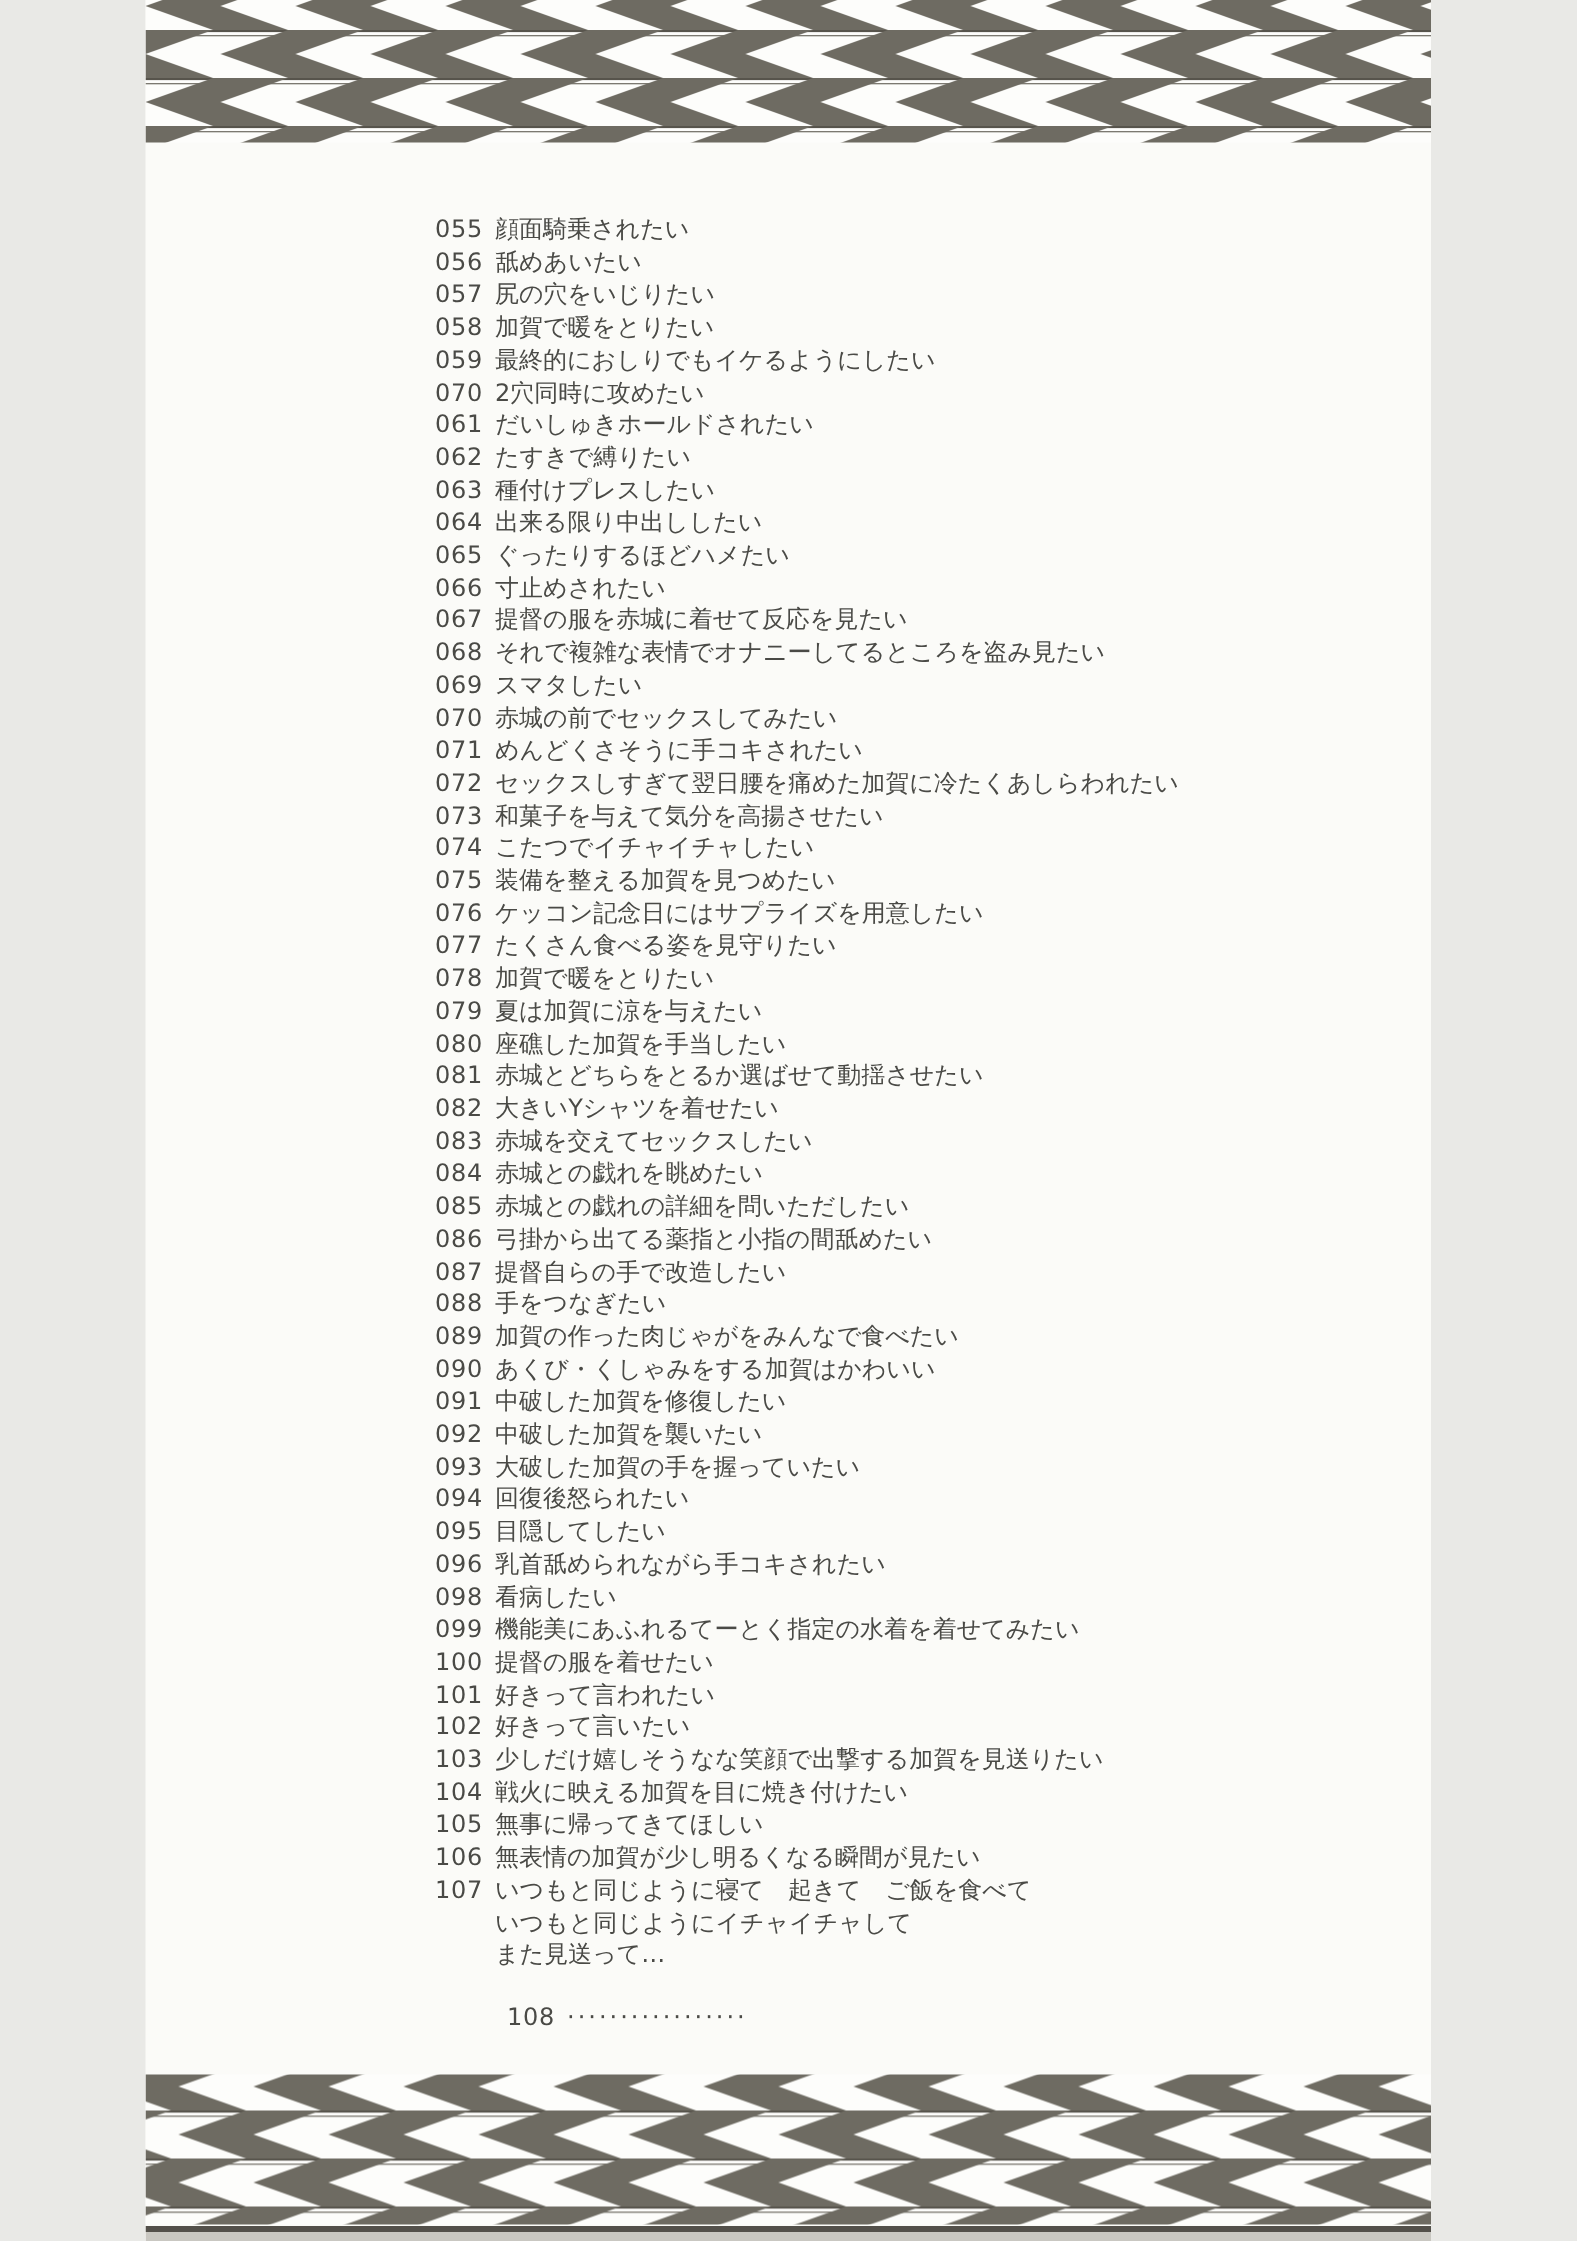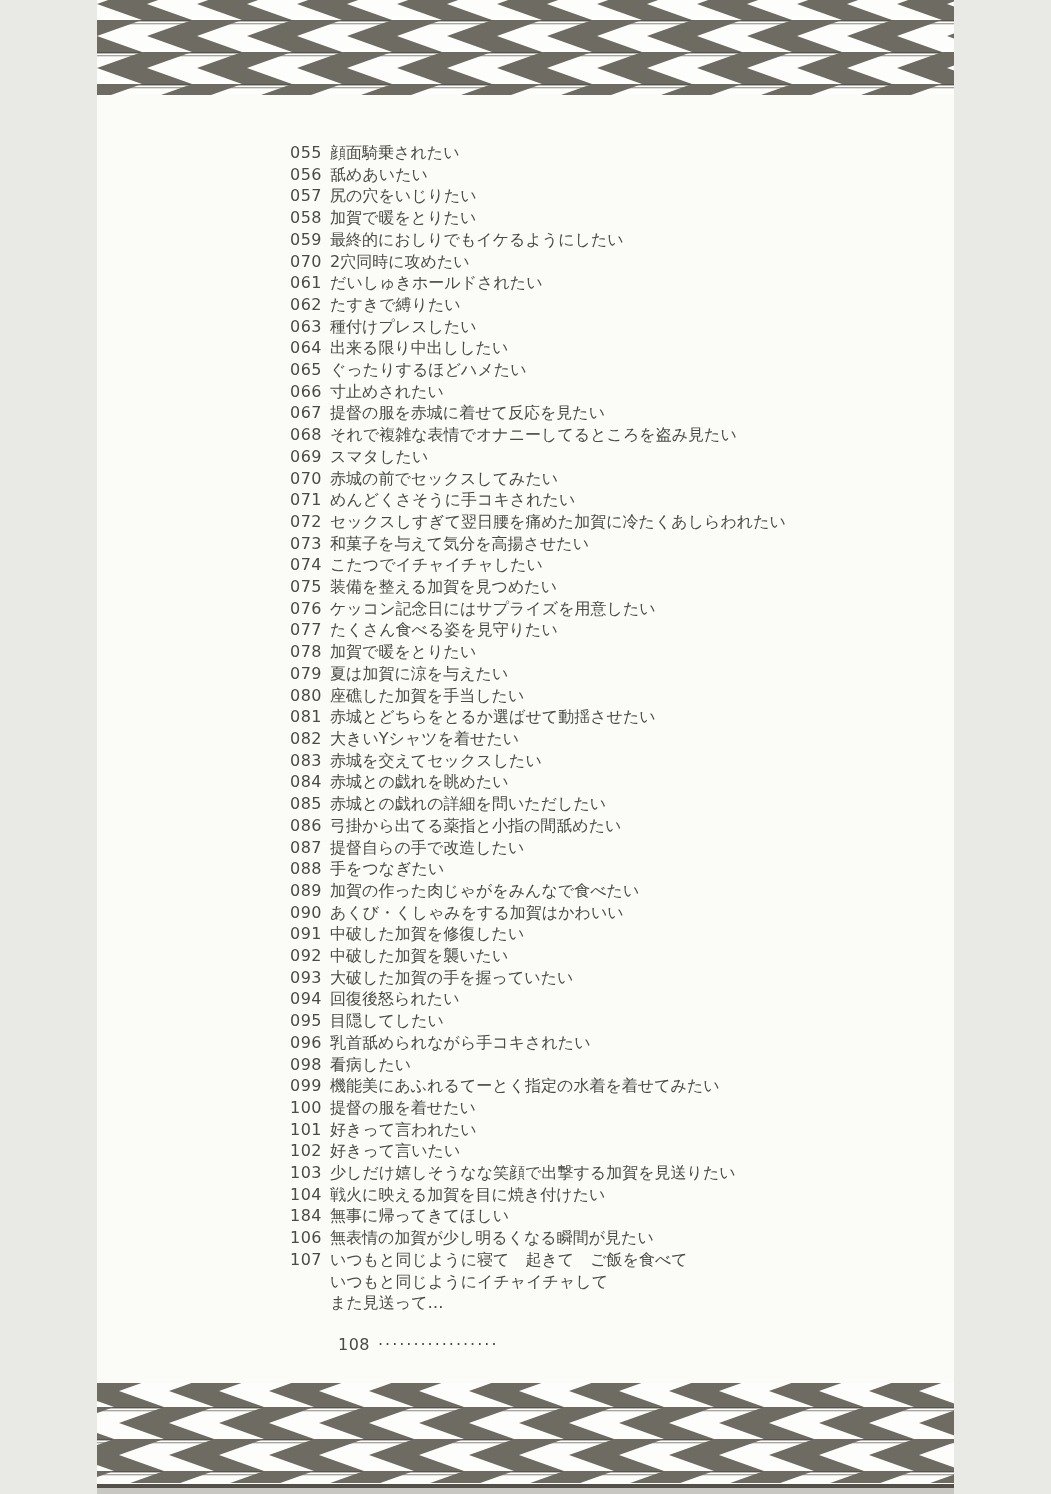--- a/index.html
+++ b/index.html
@@ -370,21 +370,21 @@
           <div class="line">少しだけ嬉しそうなな笑顔で出撃する加賀を見送りたい</div>
         </div>
       </div>
       <div class="row">
         <span class="num">104</span>
         <div class="txt">
           <div class="line">戦火に映える加賀を目に焼き付けたい</div>
         </div>
       </div>
       <div class="row">
-        <span class="num">184</span>
+        <span class="num">105</span>
         <div class="txt">
           <div class="line">無事に帰ってきてほしい</div>
         </div>
       </div>
       <div class="row">
         <span class="num">106</span>
         <div class="txt">
           <div class="line">無表情の加賀が少し明るくなる瞬間が見たい</div>
         </div>
       </div>

